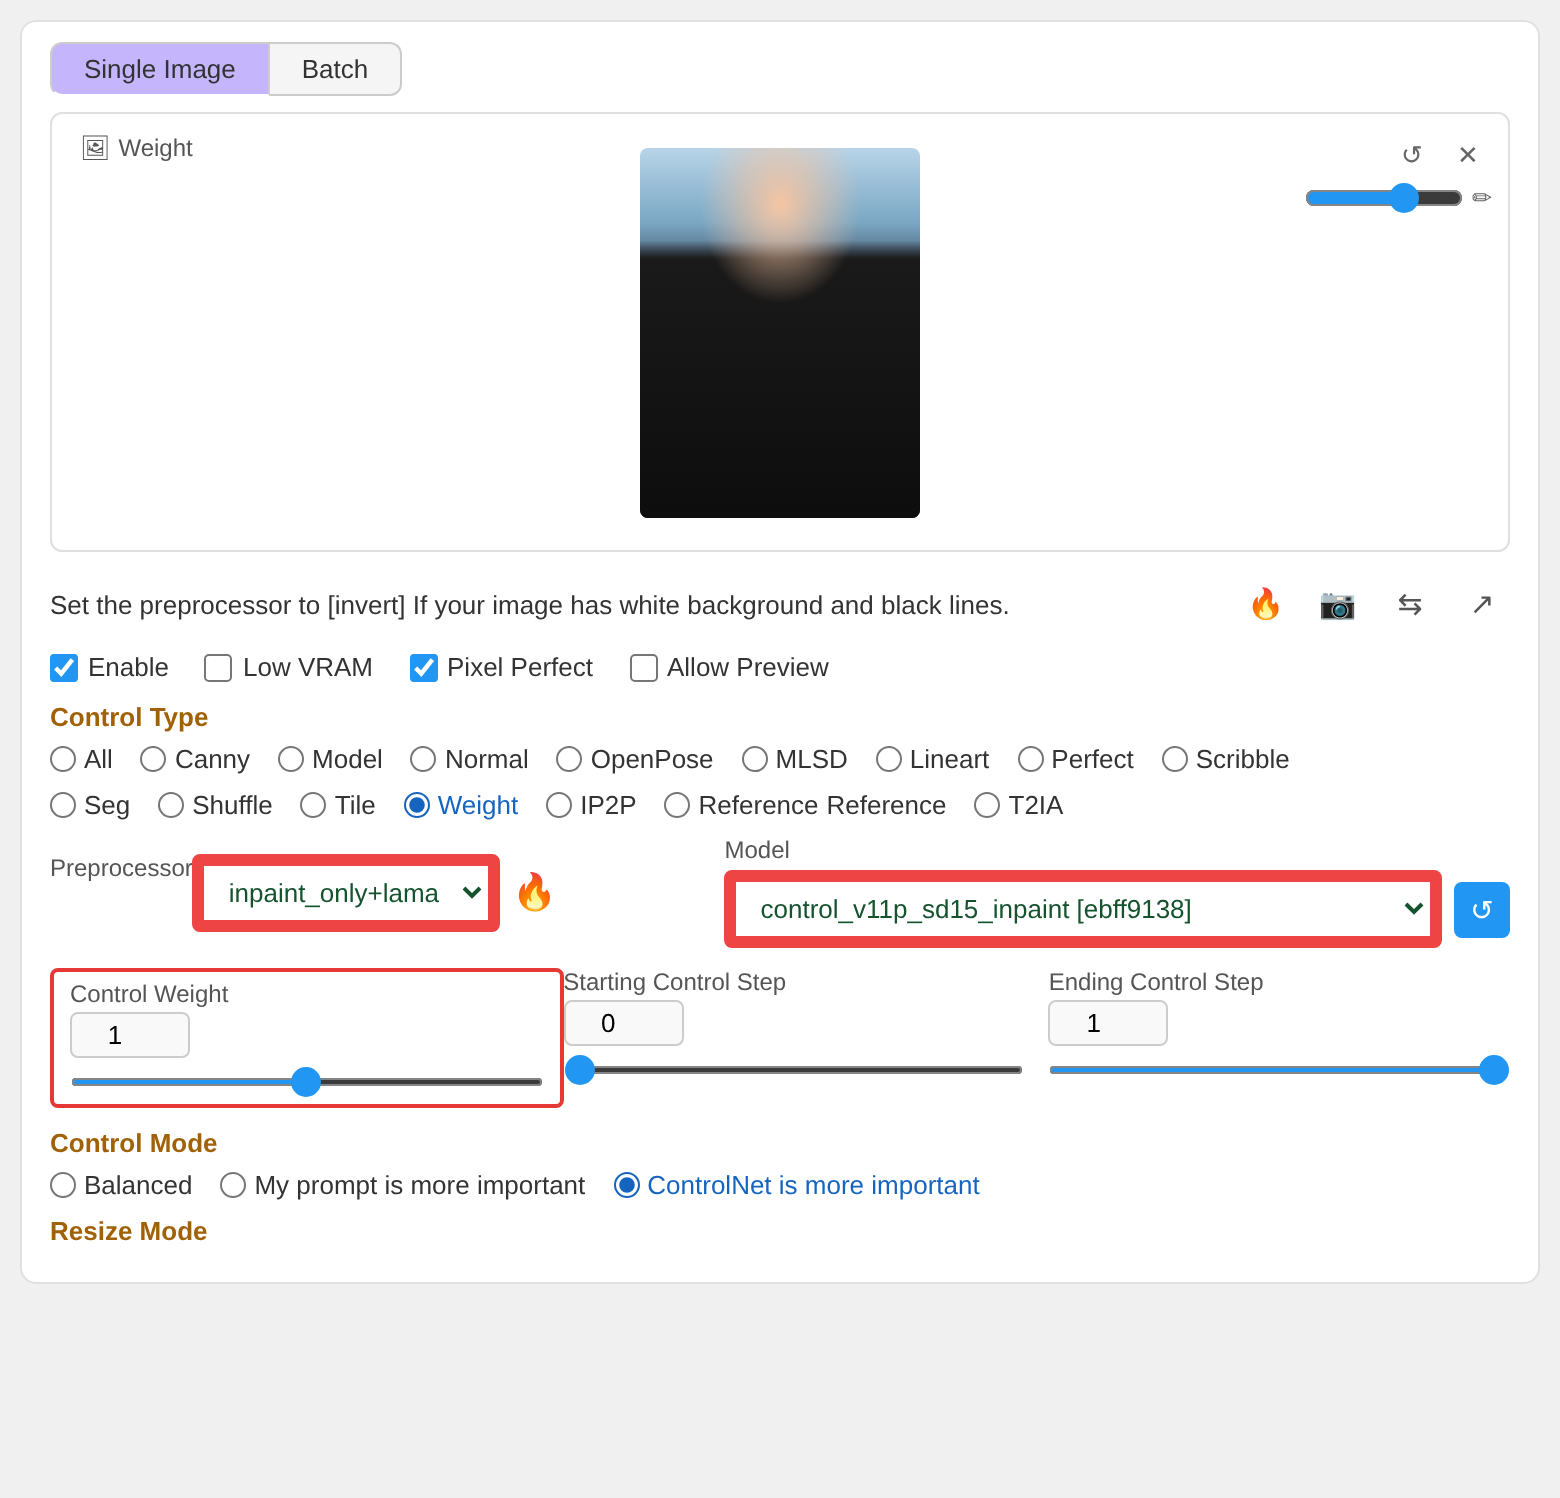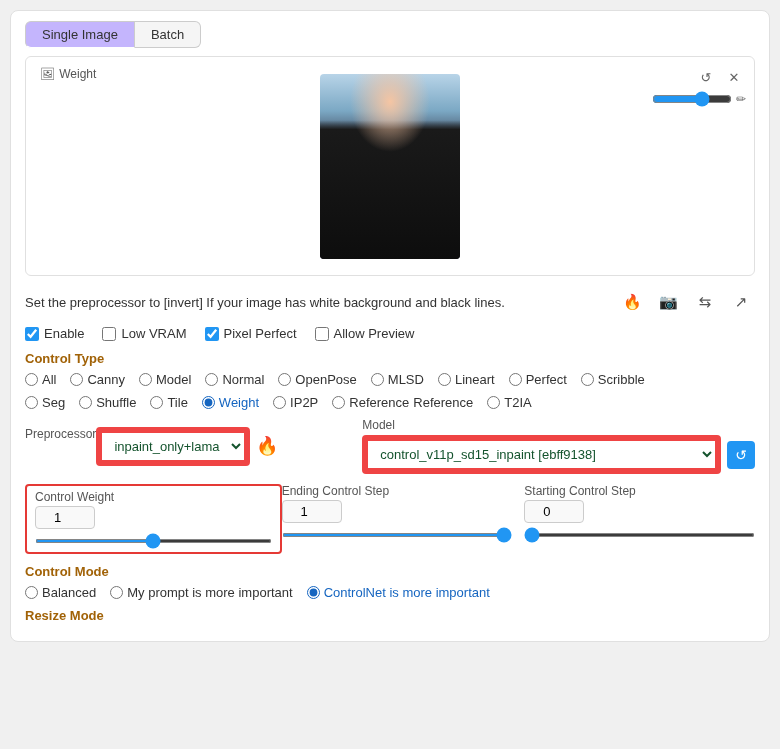--- a/index.html
+++ b/index.html
@@ -486,33 +486,33 @@
         <div class="slider-group highlighted">
           <div class="slider-label">Control Weight</div>
           <div class="slider-value-row">
             <input type="number" class="slider-value-input" value="1" step="0.05" min="0" max="2" style="">
           </div>
           <input type="range" class="range-slider" min="0" max="2" step="0.05" value="1" style="">
         </div>
 
         <div class="slider-group-pair">
           <div class="slider-sub">
+            <div class="slider-label">Starting Control Step</div>
+            <div class="slider-value-row">
+              <input type="number" class="slider-value-input" value="0" step="0.05" min="0" max="1" style="">
+            </div>
+            <input type="range" class="range-slider" min="0" max="1" step="0.05" value="0" style="">
+          </div>
+          <div class="slider-sub">
             <div class="slider-label">Ending Control Step</div>
             <div class="slider-value-row">
               <input type="number" class="slider-value-input" value="1" step="0.05" min="0" max="1" style="">
             </div>
             <input type="range" class="range-slider" min="0" max="1" step="0.05" value="1" style="">
           </div>
-          <div class="slider-sub">
-            <div class="slider-label">Starting Control Step</div>
-            <div class="slider-value-row">
-              <input type="number" class="slider-value-input" value="0" step="0.05" min="0" max="1" style="">
-            </div>
-            <input type="range" class="range-slider" min="0" max="1" step="0.05" value="0" style="">
-          </div>
         </div>
       </div>
     </div>
 
     <div class="control-mode-section">
       <div class="section-label">Control Mode</div>
       <div class="radio-group">
         <label class="radio-item">
           <input type="radio" name="cmode" style="">
           <span>Balanced</span>

